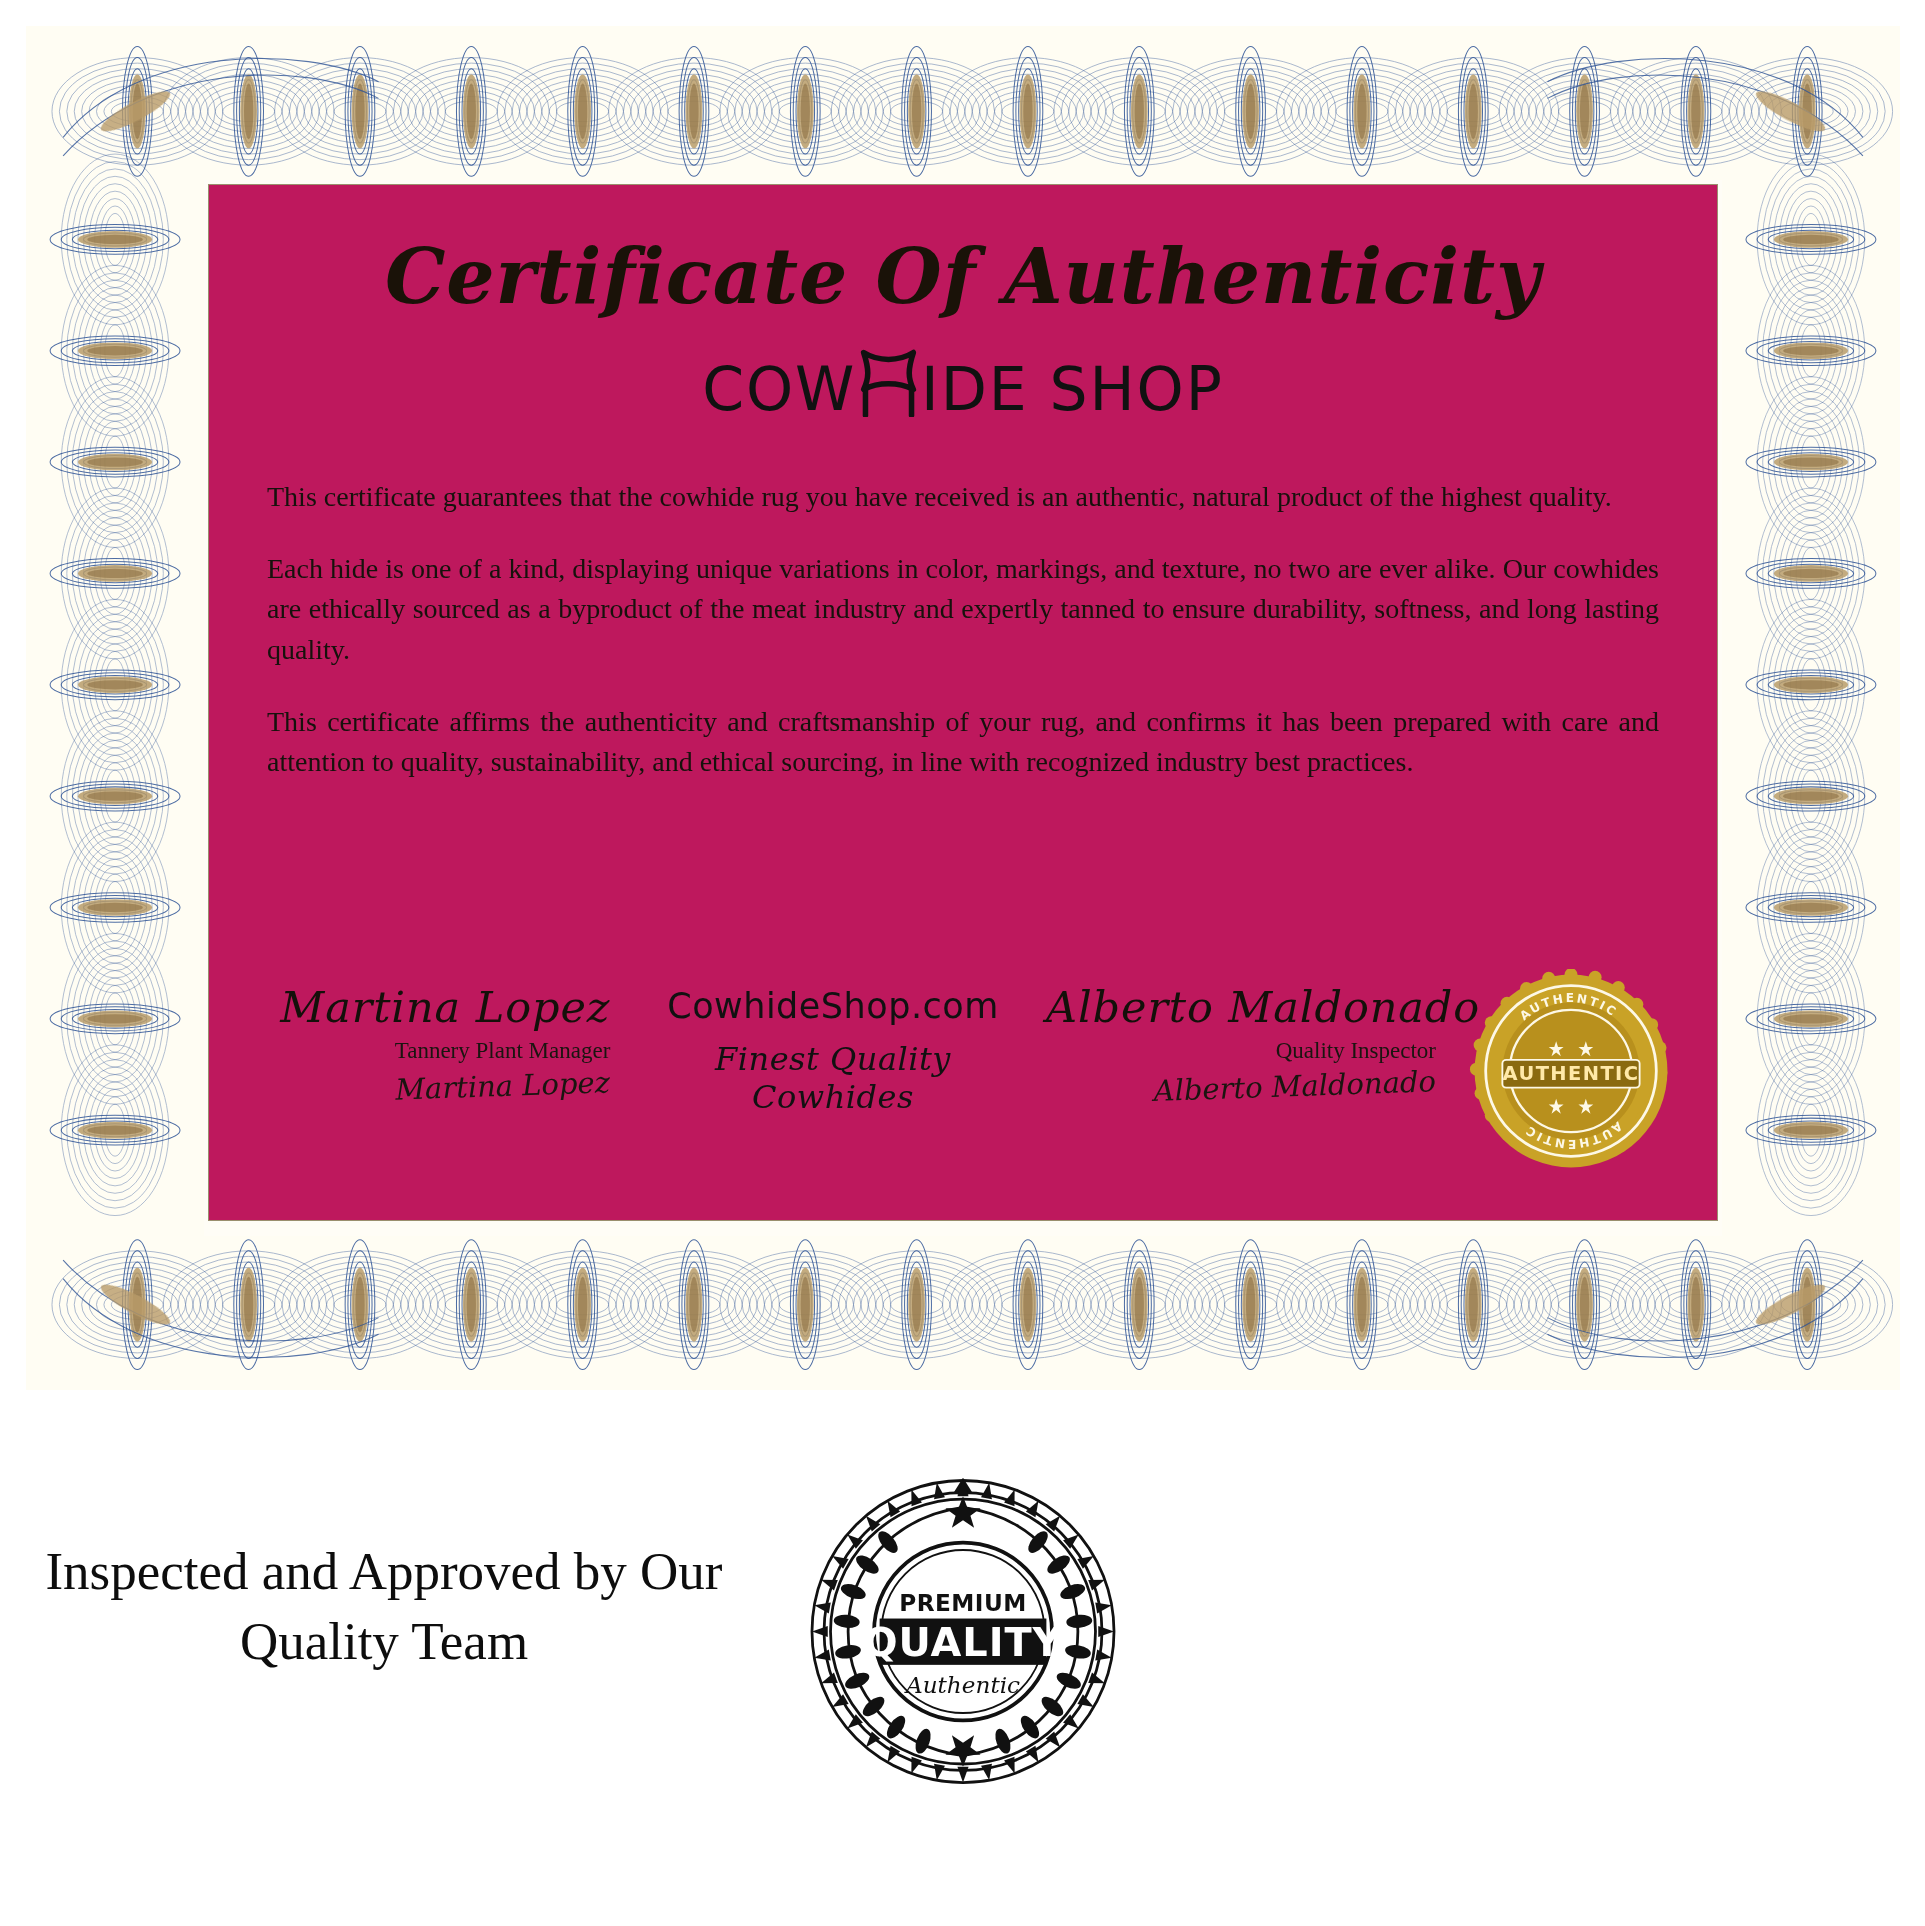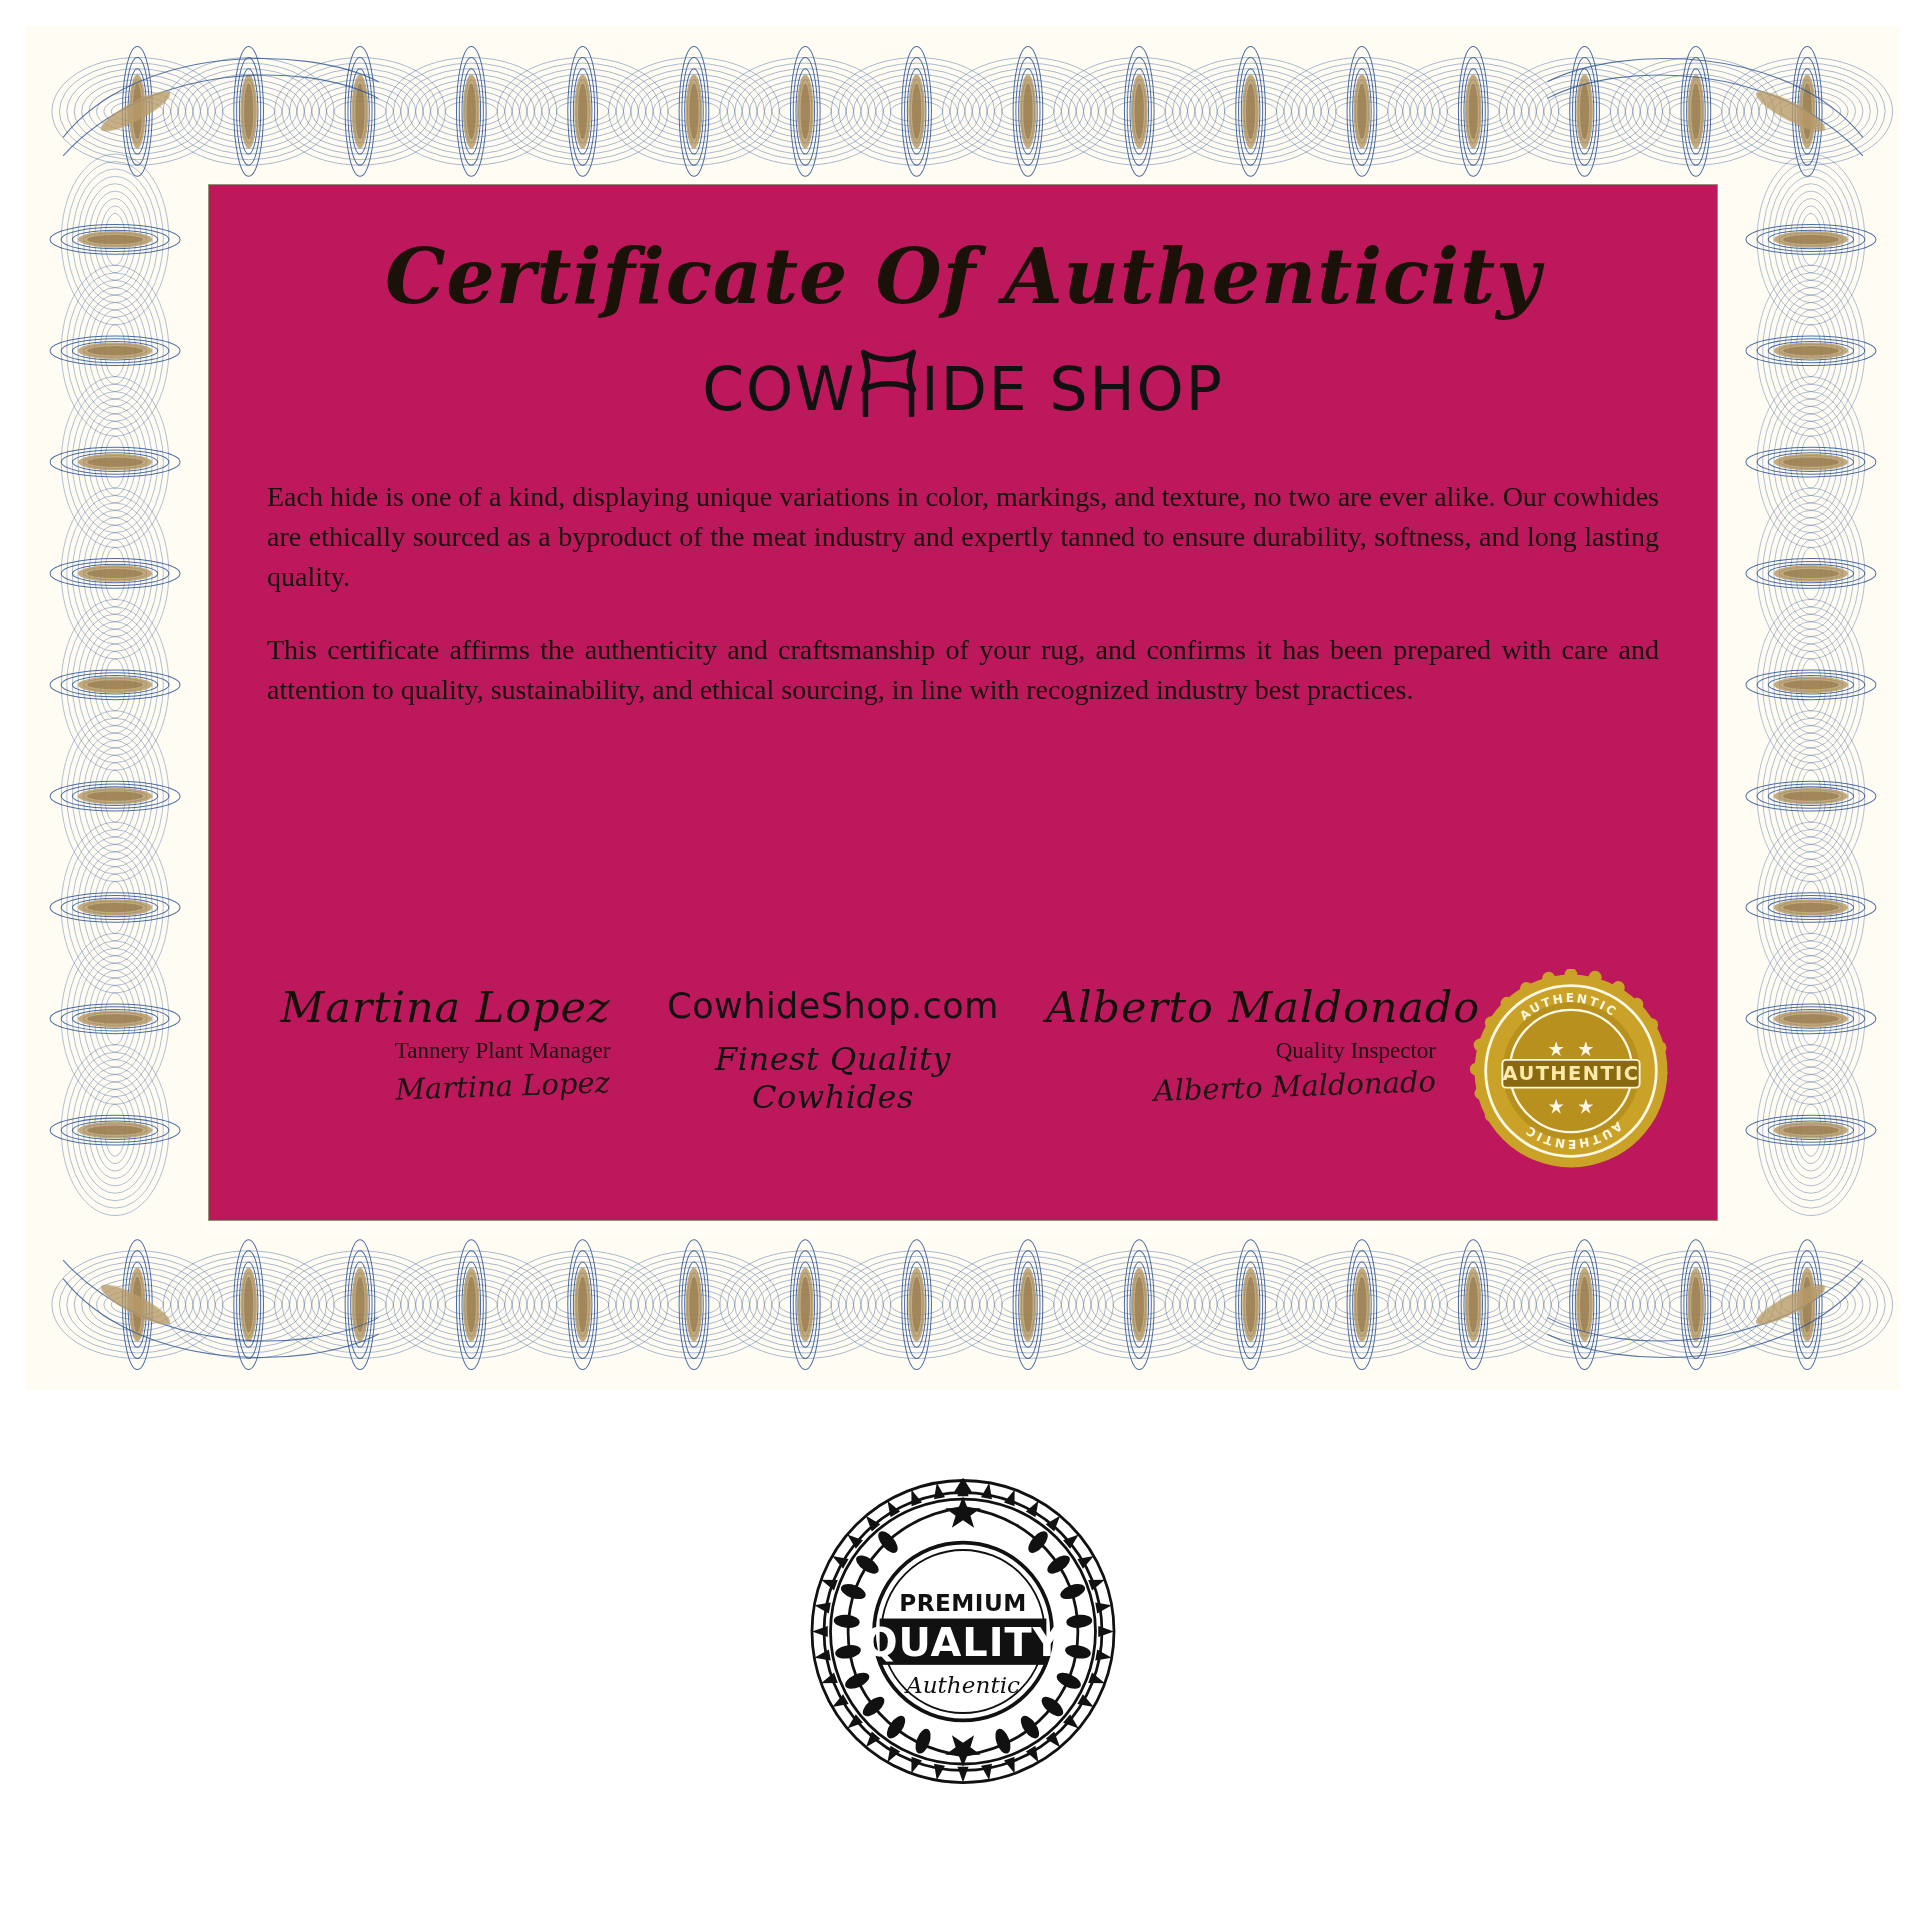--- a/index.html
+++ b/index.html
@@ -379,20 +379,21 @@
       <span>COW</span><span class="mark">
         <svg width="61" height="70" viewBox="0 0 66 76" xmlns="http://www.w3.org/2000/svg">
           <path d="M6 6 C 22 16, 44 16, 60 6 C 54 24, 54 34, 60 46 C 44 38, 22 38, 6 46 C 12 34, 12 24, 6 6 Z" fill="none" stroke="#111111" stroke-width="6" stroke-linejoin="round"></path>
           <path d="M8 44 L 8 74" stroke="#111111" stroke-width="6" stroke-linecap="round"></path>
           <path d="M58 44 L 58 74" stroke="#111111" stroke-width="6" stroke-linecap="round"></path>
         </svg>
       </span><span>IDE SHOP</span>
     </div>
 
     <div class="body-copy">
+      <p>This certificate guarantees that the cowhide rug you have received is an authentic, natural product of the highest quality.</p>
       <p>Each hide is one of a kind, displaying unique variations in color, markings, and texture, no two are ever alike. Our cowhides are ethically sourced as a byproduct of the meat industry and expertly tanned to ensure durability, softness, and long lasting quality.</p>
       <p>This certificate affirms the authenticity and craftsmanship of your rug, and confirms it has been prepared with care and attention to quality, sustainability, and ethical sourcing, in line with recognized industry best practices.</p>
     </div>
 
     <div class="sig-row">
 
       <div class="sig-block" style="left:9.3px; top:9.3px; width:334px;">
         <div class="sig-name">Martina Lopez</div>
         <div class="sig-role">Tannery Plant Manager</div>
         <div class="sig-hand">Martina Lopez</div>
@@ -469,20 +470,21 @@
           <rect x="36" y="98" width="148" height="30" rx="4" fill="none" stroke="#fdf8e6" stroke-width="2"></rect>
           <text x="110" y="120" text-anchor="middle" font-family="DejaVu Sans, sans-serif" font-size="21" font-weight="bold" fill="#ffe9a8" letter-spacing="1.5">AUTHENTIC</text>
         </svg>
       </div>
     </div>
   </div>
 </div>
 
 <div class="bottom-strip">
 
+  <div class="bottom-text bottom-left">Inspected and Approved by Our Quality Team</div>
 
   <div class="premium-badge">
     <svg width="315" height="315" viewBox="0 0 340 340" xmlns="http://www.w3.org/2000/svg">
 
       <g fill="#111111">
         <polygon points="170,4 180,20 160,20"></polygon>
       </g>
       <circle cx="170" cy="170" r="163" fill="none" stroke="#111111" stroke-width="3"></circle>
       <g stroke="#111111" stroke-width="3" fill="none">
         <circle cx="170" cy="170" r="150"></circle>

